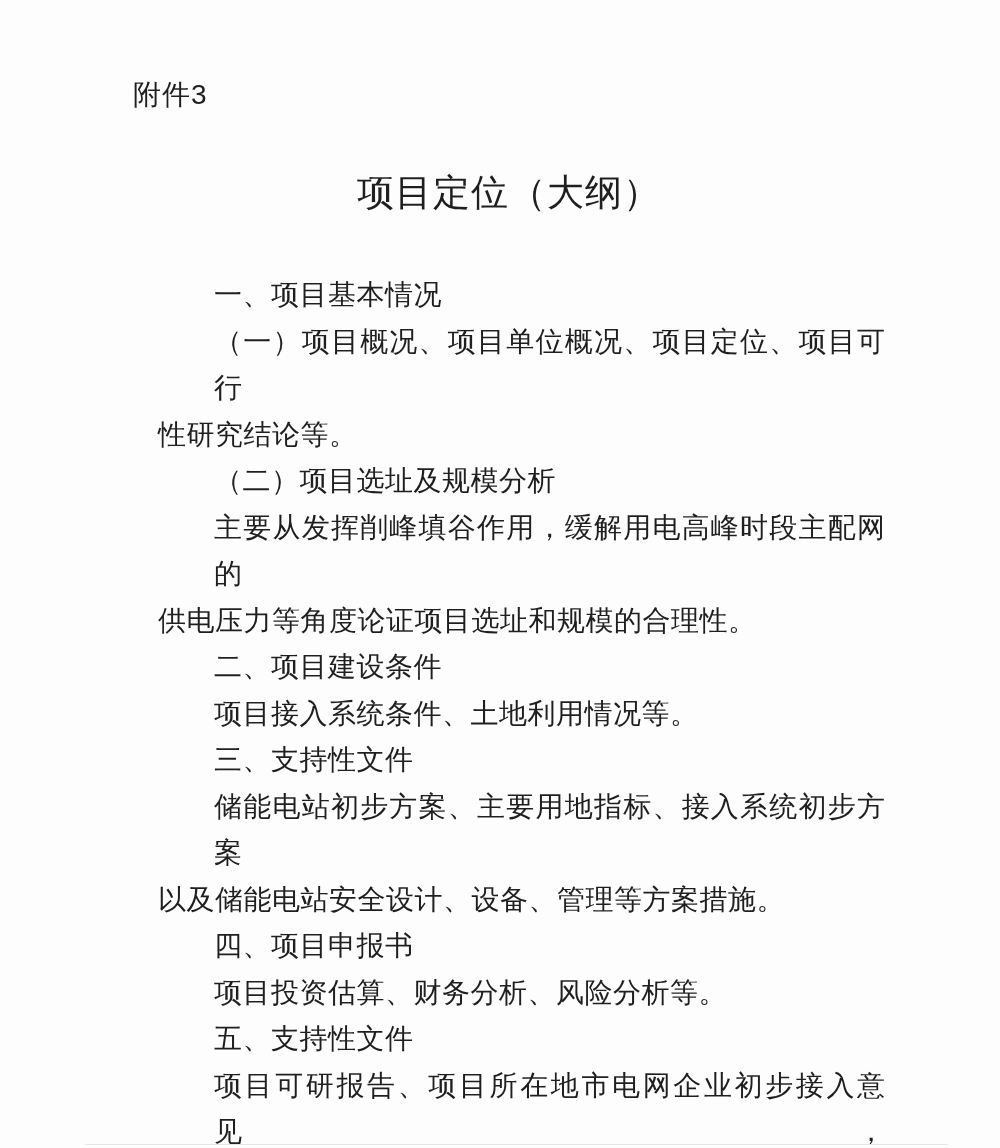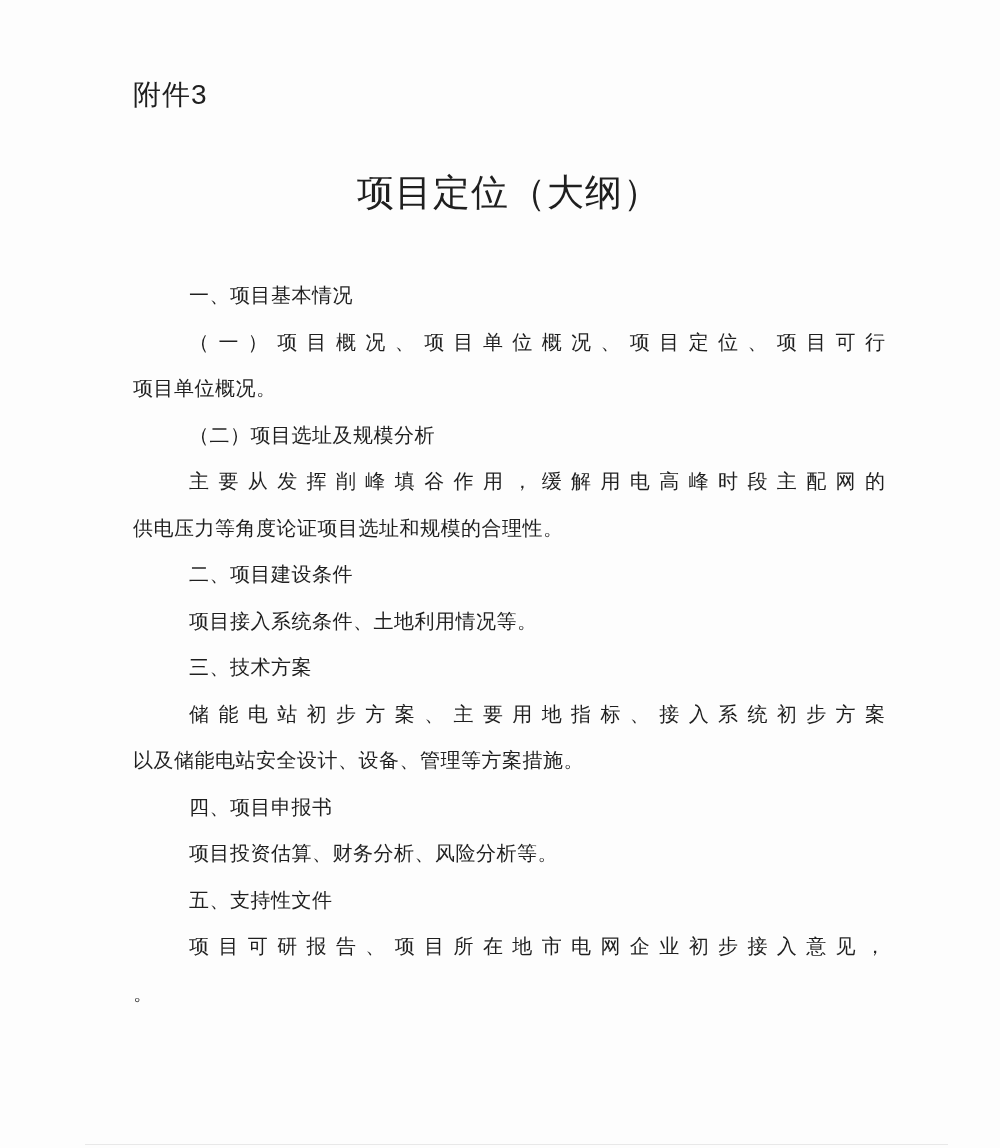--- a/index.html
+++ b/index.html
@@ -34,24 +34,25 @@
     font-weight: 500;
     line-height: 52px;
     text-align: center;
     letter-spacing: 1px;
     white-space: nowrap;
   }
   .doc-body {
     margin-top: 53px;
   }
   .line {
-    font-size: 20px;
+    font-size: 28px;
     line-height: 46.5px;
     white-space: nowrap;
     letter-spacing: 0.5px;
+    margin-left: 25px;
   }
   .line.indent { padding-left: 56px; }
   .line.stretch {
     white-space: normal;
     text-align: justify;
     text-align-last: justify;
     letter-spacing: 0;
   }
   .line.wide {
     letter-spacing: 2.2px;
@@ -69,27 +70,27 @@
 <body>
 
 <div class="page">
   <div class="attachment">附件3</div>
 
   <h1 class="doc-title">项目定位（大纲）</h1>
 
   <div class="doc-body">
       <div class="line indent">一、项目基本情况</div>
       <div class="line indent stretch">（一）项目概况、项目单位概况、项目定位、项目可行</div>
-      <div class="line">项目单位概况。</div>
+      <div class="line">性研究结论等。</div>
       <div class="line indent">（二）项目选址及规模分析</div>
       <div class="line indent stretch">主要从发挥削峰填谷作用，缓解用电高峰时段主配网的</div>
       <div class="line">供电压力等角度论证项目选址和规模的合理性。</div>
       <div class="line indent">二、项目建设条件</div>
       <div class="line indent">项目接入系统条件、土地利用情况等。</div>
-      <div class="line indent">三、技术方案</div>
+      <div class="line indent">三、支持性文件</div>
       <div class="line indent stretch">储能电站初步方案、主要用地指标、接入系统初步方案</div>
       <div class="line">以及储能电站安全设计、设备、管理等方案措施。</div>
       <div class="line indent">四、项目申报书</div>
       <div class="line indent">项目投资估算、财务分析、风险分析等。</div>
       <div class="line indent">五、支持性文件</div>
       <div class="line indent stretch">项目可研报告、项目所在地市电网企业初步接入意见，</div>
       <div class="line">。</div>
     </div>
 
   <div class="bottom-edge"></div>

